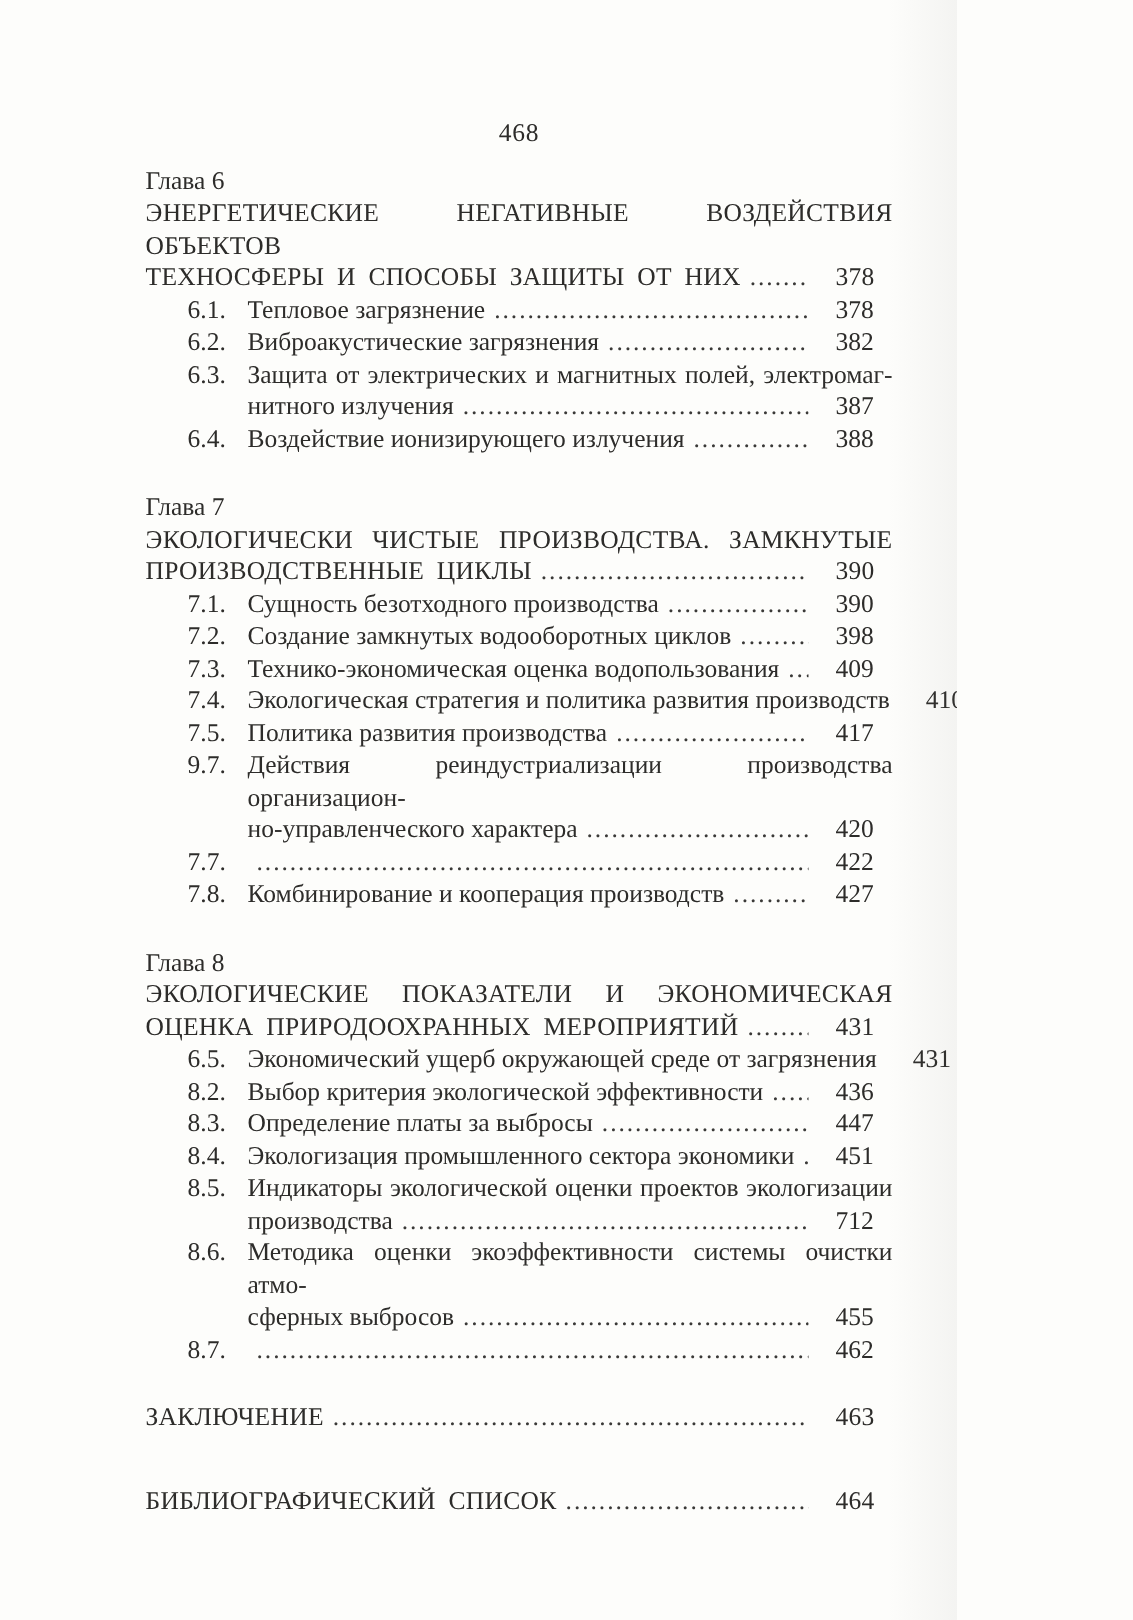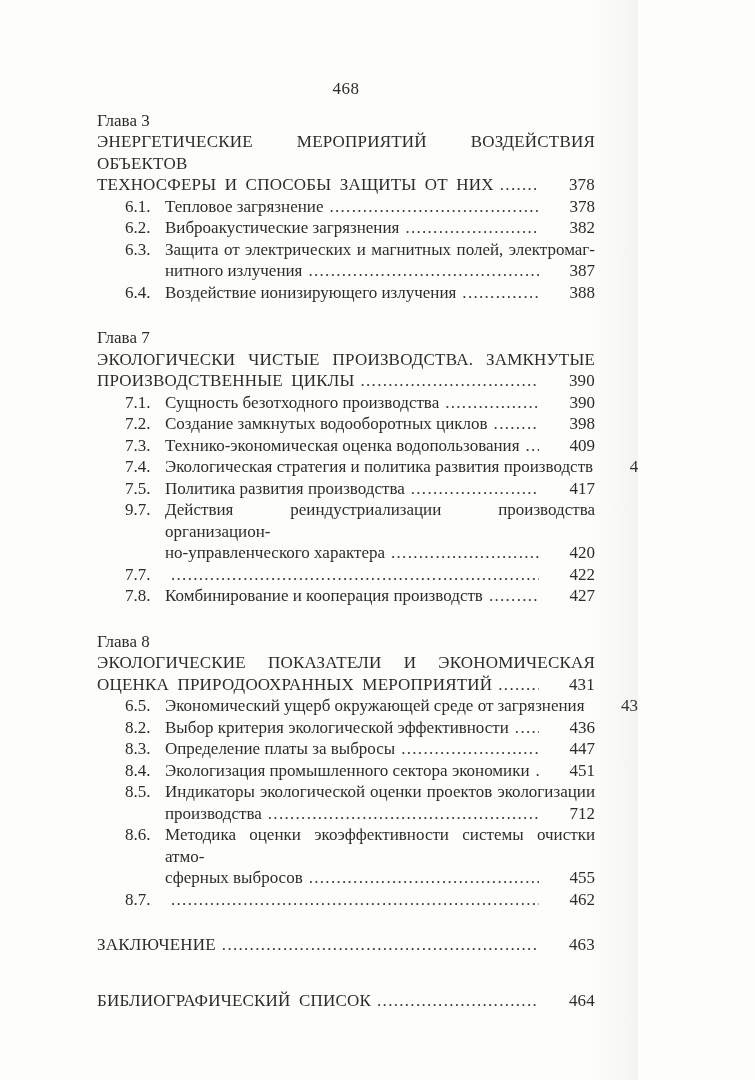--- a/index.html
+++ b/index.html
@@ -74,37 +74,37 @@
   }
   .dots::after {
     content: "..........................................................................................................................................................................";
     letter-spacing: 1.3px;
     color: #3a3937;
   }
 
   .pg {
     flex: 0 0 auto;
     width: 38px;
-    text-align: right;
+    text-align: left;
   }
 
   .footer-entry { margin-top: 34px; }
   .footer-block { margin-top: 24px; }
 </style>
 </head>
 <body>
 
 <div class="page">
 
   <div class="header-num">468</div>
 
   <div class="section first">
-    <div class="line">Глава 3</div>
-    <div class="line caps">
-      <span class="txt just">ЭНЕРГЕТИЧЕСКИЕ МЕРОПРИЯТИЙ ВОЗДЕЙСТВИЯ ОБЪЕКТОВ</span>
+    <div class="line">Глава 6</div>
+    <div class="line caps">
+      <span class="txt just">ЭНЕРГЕТИЧЕСКИЕ НЕГАТИВНЫЕ ВОЗДЕЙСТВИЯ ОБЪЕКТОВ</span>
     </div>
     <div class="line caps">
       <span class="txt">ТЕХНОСФЕРЫ И СПОСОБЫ ЗАЩИТЫ ОТ НИХ</span>
       <span class="dots"></span>
       <span class="pg">378</span>
     </div>
 
     <div class="line item">
       <span class="num">6.1.</span>
       <span class="txt">Тепловое загрязнение</span>

